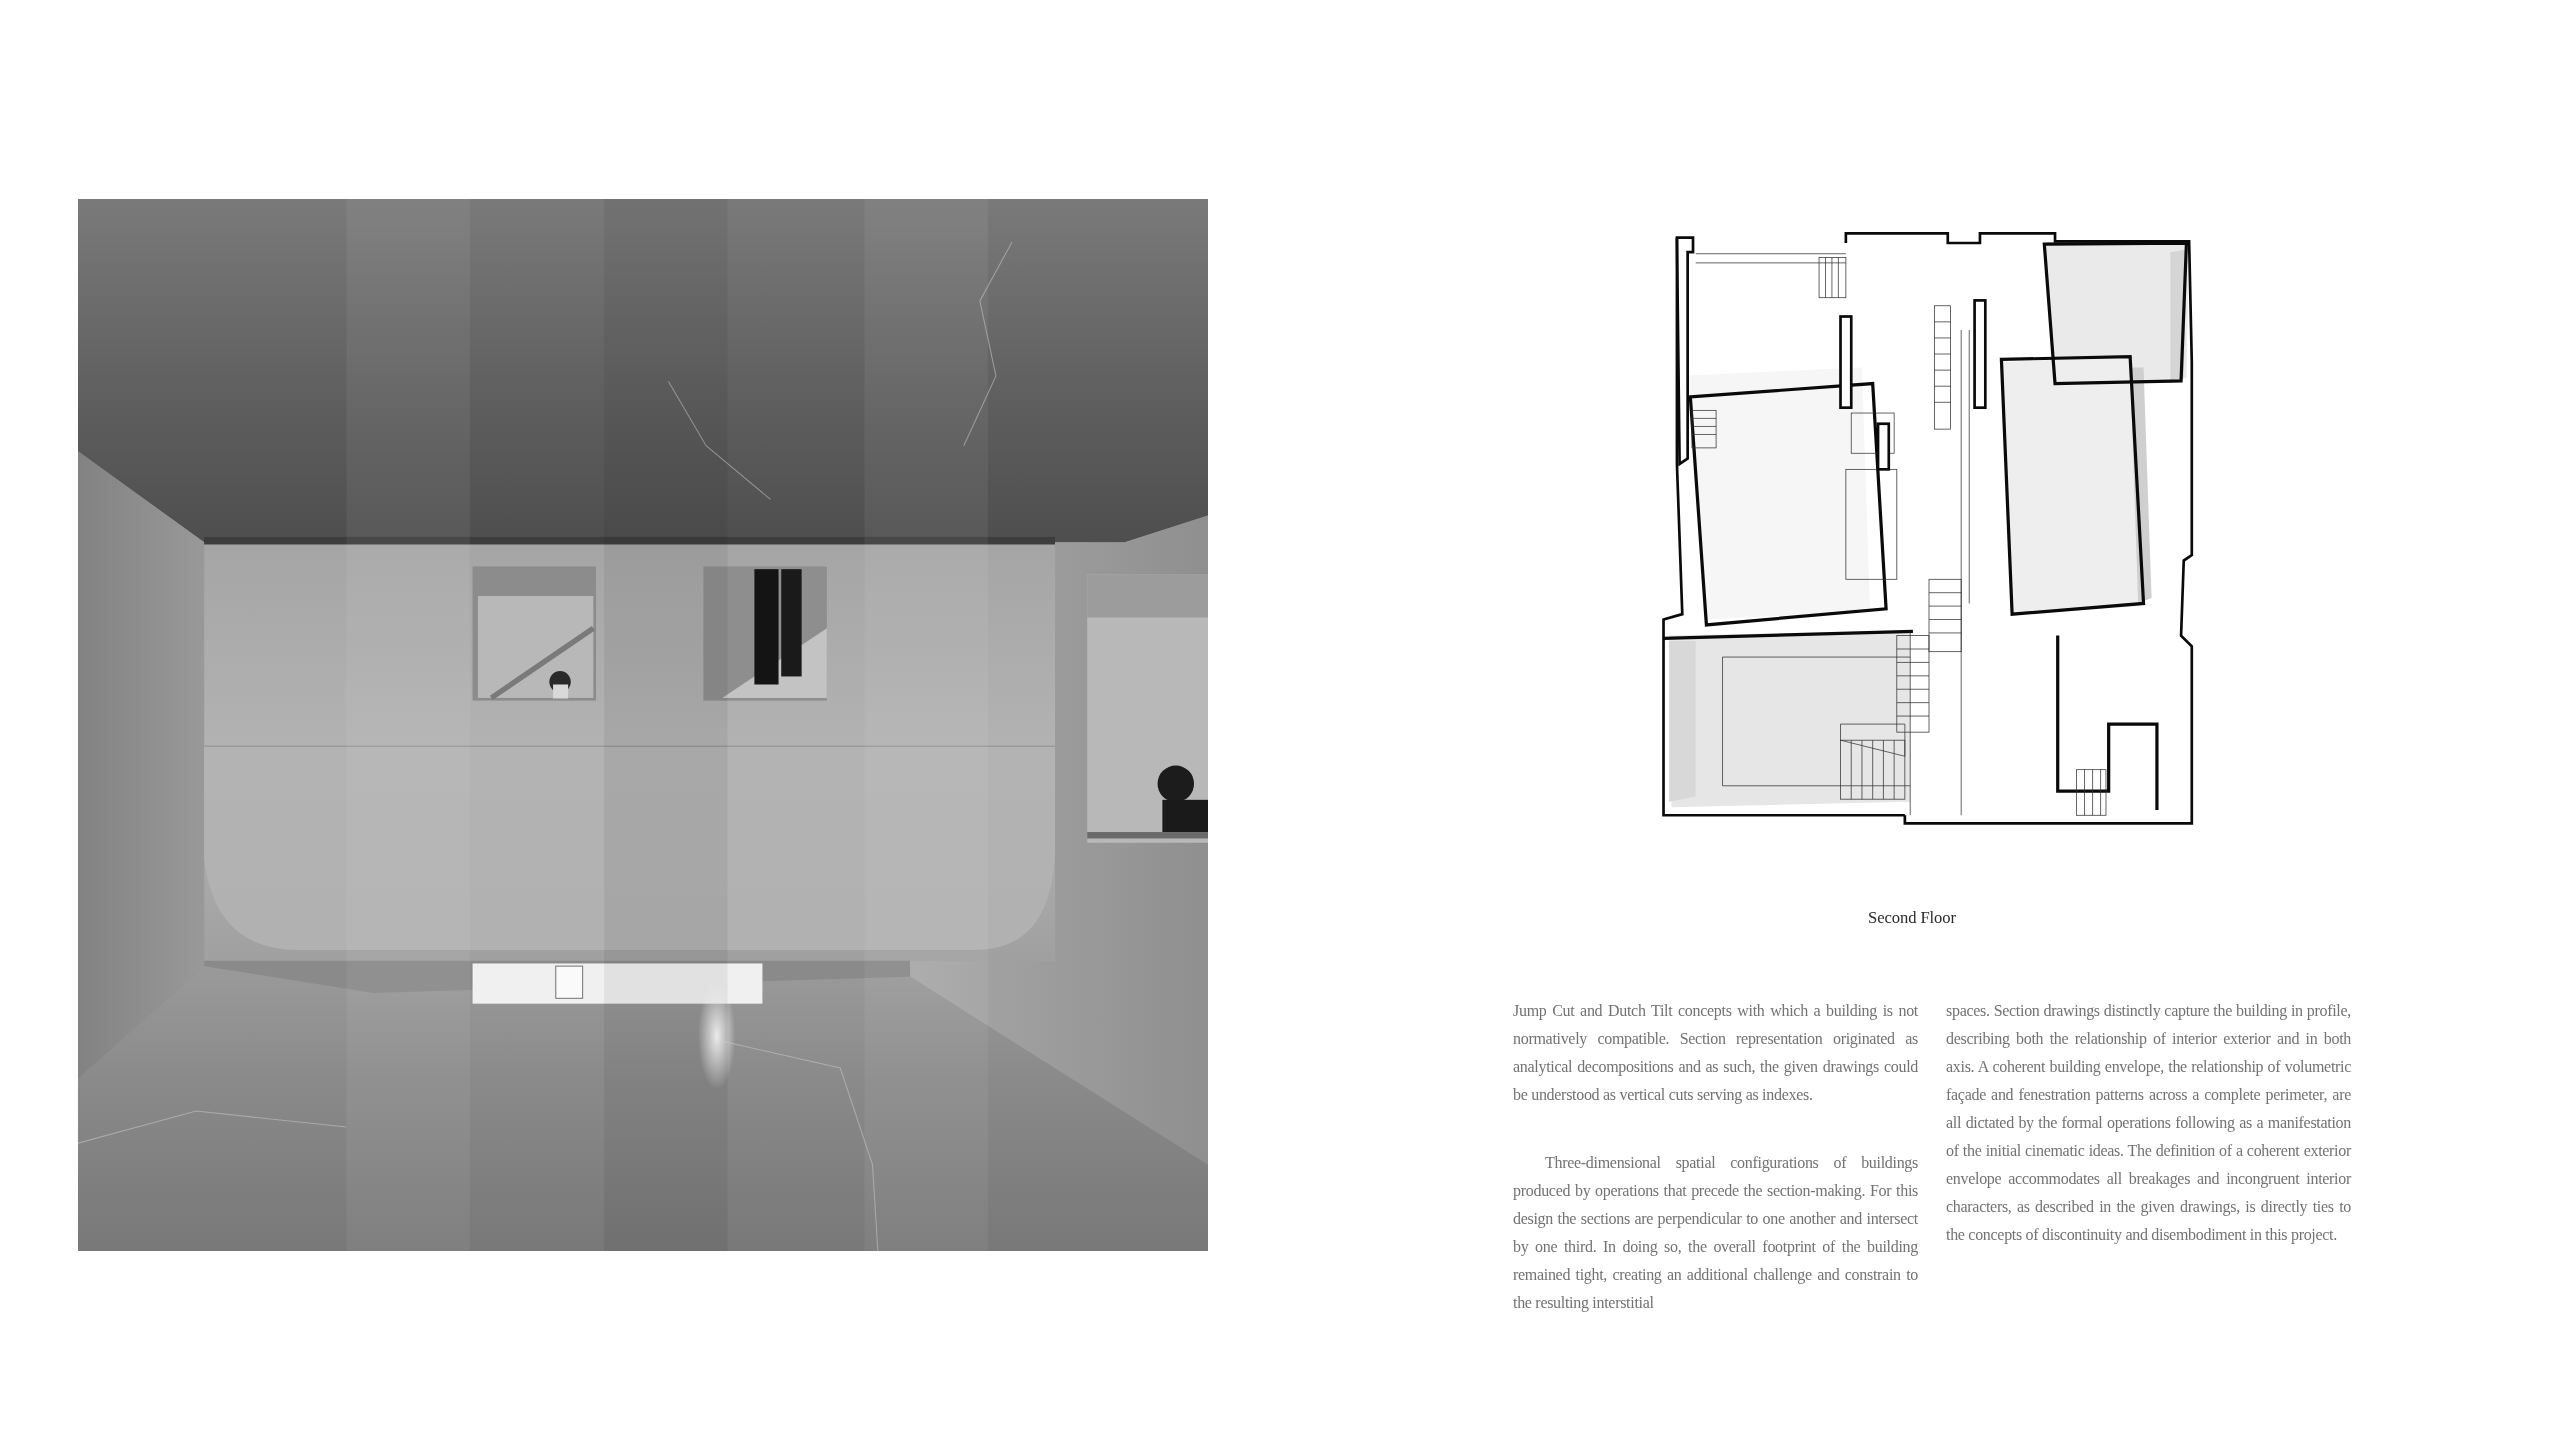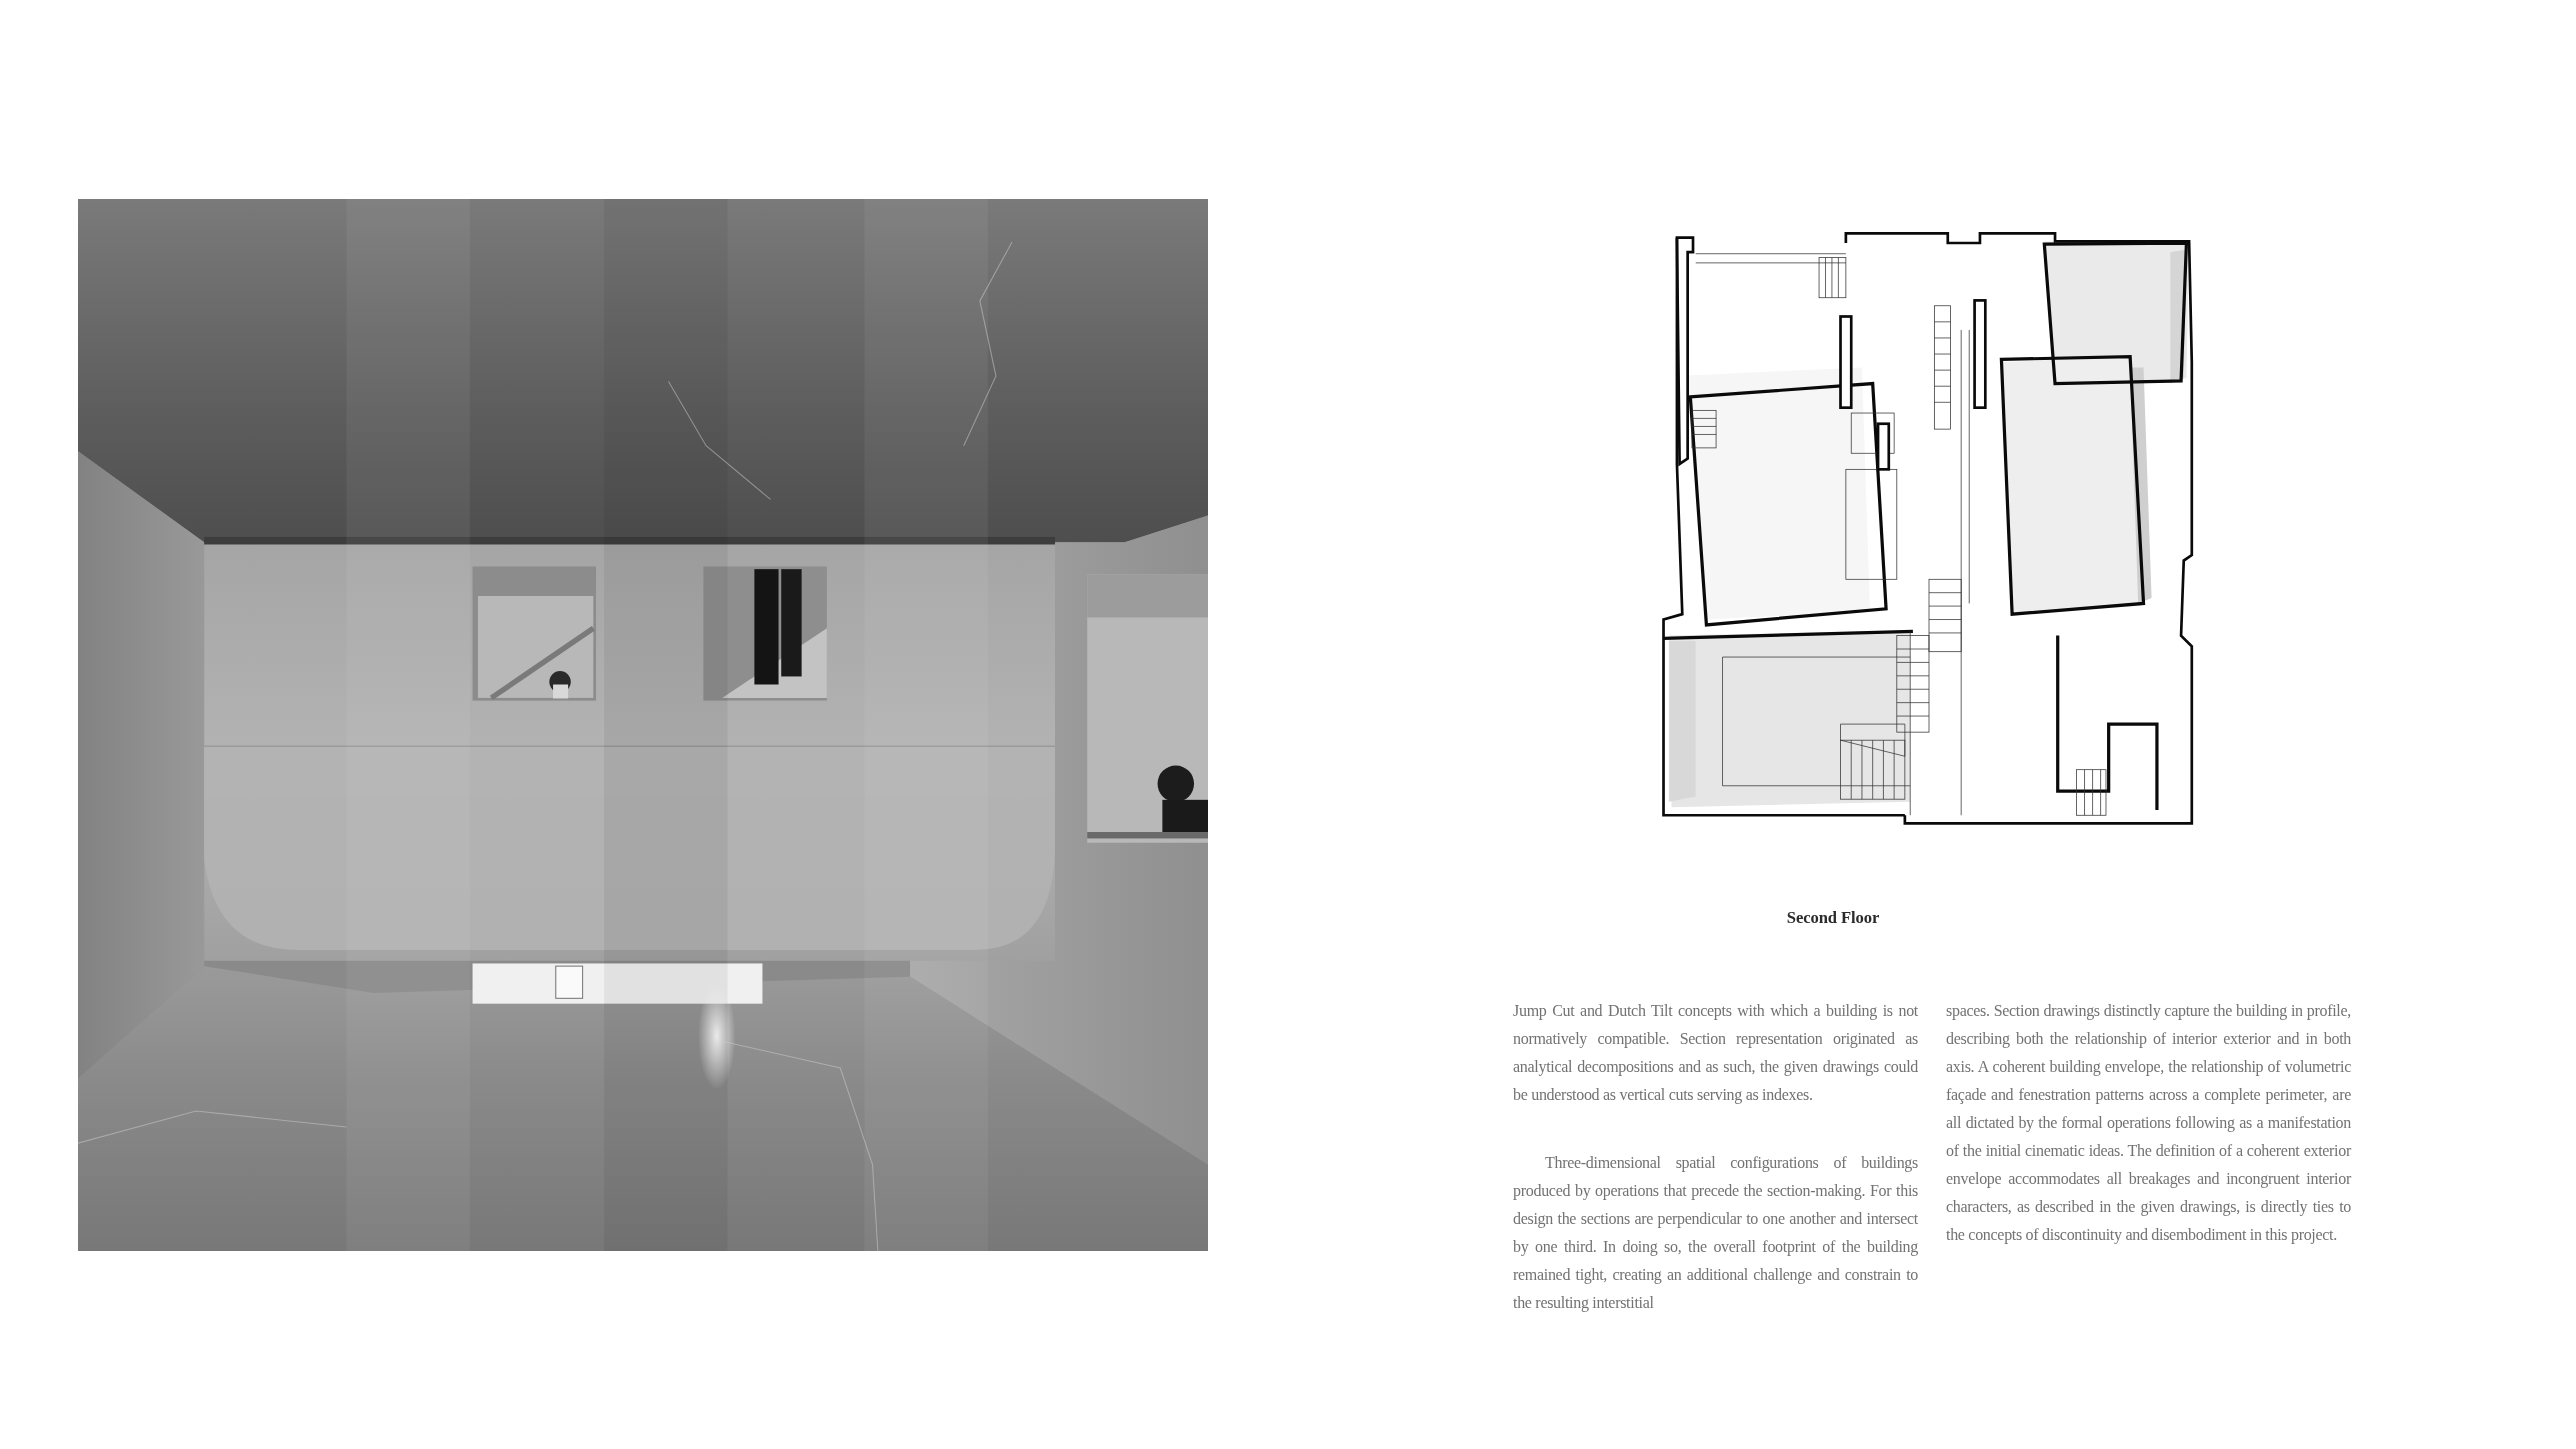--- a/index.html
+++ b/index.html
@@ -12,26 +12,25 @@
   }
   .render svg { display: block; width: 100%; height: 100%; }
 
   
   .plan {
     position: absolute; left: 1658px; top: 228px; width: 542px; height: 598px;
   }
   .plan svg { display: block; width: 100%; height: 100%; }
 
   .caption {
-    position: absolute; left: 1672px; width: 322px; top: 907px;
+    position: absolute; left: 1751px; width: 322px; top: 907px;
     text-align: center;
     font-family: "Liberation Serif", "DejaVu Serif", serif;
     font-size: 16.6px; line-height: 21.5px; color: #2b2b2b;
     letter-spacing: -0.1px;
-    font-weight: bold;
   }
 
   .col {
     position: absolute; top: 997px;
     font-family: "Liberation Serif", "DejaVu Serif", serif;
     font-size: 16px; line-height: 28px; color: #727272;
     text-align: justify; letter-spacing: -0.3px;
     hyphens: none;
   }
   .col p { margin: 0; }

